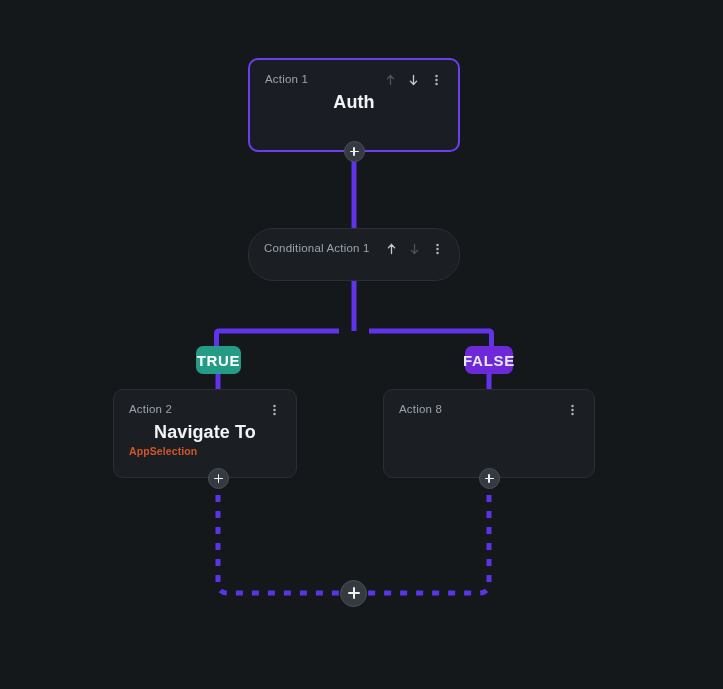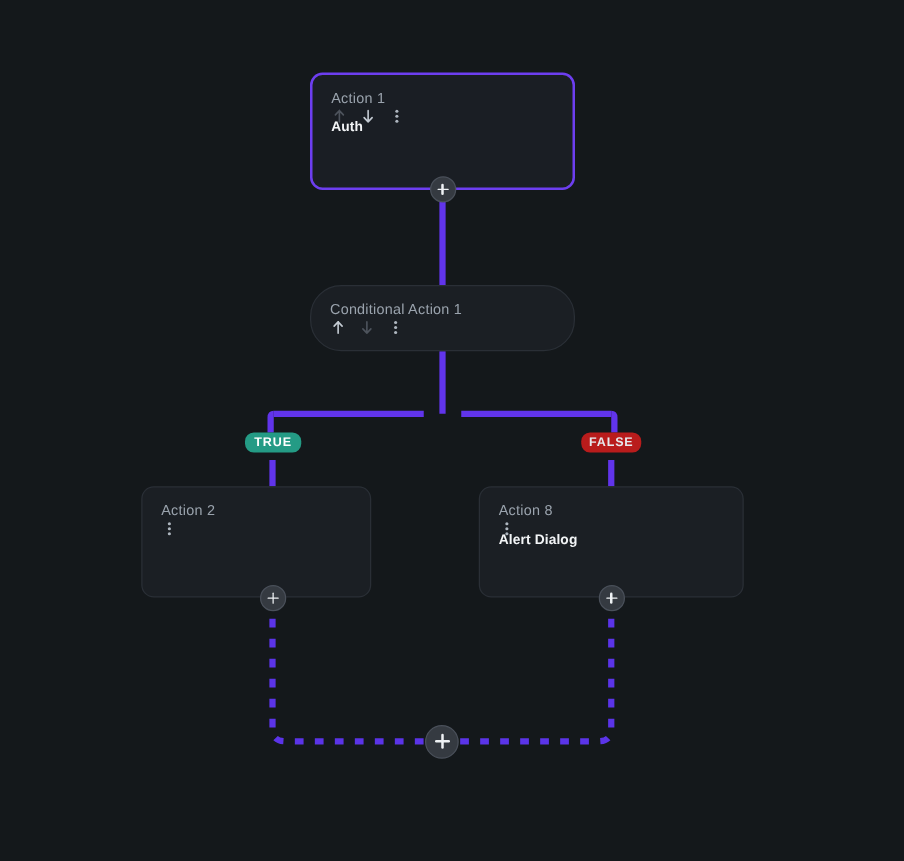--- a/index.html
+++ b/index.html
@@ -22,33 +22,32 @@
     border-radius:10px;
     padding:13px 15px 14px 15px;
   }
   .card.selected{
     border:2px solid #6d3ef0;
     background:#1a1e24;
   }
   .card-head{
     display:flex;align-items:flex-start;justify-content:space-between;
     height:14px;
-    flex-direction:column;
   }
   .card-label{
     font-size:11.5px;color:#9aa3ad;letter-spacing:.2px;line-height:13px;
   }
   .card-actions{display:flex;align-items:center;gap:10px;height:14px;}
   .icon-btn{
     width:13px;height:14px;display:block;line-height:0;
   }
   .icon-btn svg{display:block;}
   .card-title{
-    font-size:11px;font-weight:bold;color:#f2f4f6;
-    margin-top:7px;line-height:17px;letter-spacing:.1px;
+    font-size:18px;font-weight:bold;color:#f2f4f6;
+    margin-top:7px;line-height:17px;letter-spacing:.1px;text-align:center;
   }
   .card-sub{
     font-size:10.5px;font-weight:bold;color:#d2562a;
     margin-top:4px;line-height:13px;letter-spacing:.1px;
   }
   .card.cond .card-title{margin-top:8px;}
 
   
   .plus{
     position:absolute;
@@ -65,30 +64,30 @@
   .plus::before{width:9px;height:1.8px;}
   .plus::after{width:1.8px;height:9px;}
   .plus.big{width:27px;height:27px;}
   .plus.big::before{width:12px;height:2px;}
   .plus.big::after{width:2px;height:12px;}
 
   
   .badge{
     position:absolute;
     box-sizing:border-box;
-    height:16px;
+    height:28px;
     padding:0 10px;
     border-radius:7px;
     display:flex;align-items:center;justify-content:center;
-    font-size:10px;font-weight:bold;letter-spacing:.7px;
+    font-size:15px;font-weight:bold;letter-spacing:.7px;
     color:#ffffff;
     z-index:5;
   }
   .badge.true{background:#249b85;}
-  .badge.false{background:#b91c1c;color:#e6e9ed;}
+  .badge.false{background:#6d28d9;color:#e6e9ed;}
 </style>
 </head>
 <body>
 
 <div id="canvas">
 
   <svg class="svg-layer" viewBox="0 0 723 689">
 
     <line x1="354" y1="152" x2="354" y2="229" stroke="#6134eb" stroke-width="5"></line>
 
@@ -168,35 +167,36 @@
       <div class="card-actions">
         <span class="icon-btn">
           <svg width="13" height="14" viewBox="0 0 13 14">
               <circle cx="6.5" cy="3" r="1.25" fill="#aeb6bf"></circle>
               <circle cx="6.5" cy="7" r="1.25" fill="#aeb6bf"></circle>
               <circle cx="6.5" cy="11" r="1.25" fill="#aeb6bf"></circle>
             </svg>
         </span>
       </div>
     </div>
+    <div class="card-title">Navigate To</div>
+    <div class="card-sub">AppSelection</div>
   </div>
   <div class="plus" style="left:208px;top:468px;"></div>
 
   <div class="card" style="left:383px;top:389px;width:212px;height:89px;">
     <div class="card-head">
       <div class="card-label">Action 8</div>
       <div class="card-actions">
         <span class="icon-btn">
           <svg width="13" height="14" viewBox="0 0 13 14">
               <circle cx="6.5" cy="3" r="1.25" fill="#aeb6bf"></circle>
               <circle cx="6.5" cy="7" r="1.25" fill="#aeb6bf"></circle>
               <circle cx="6.5" cy="11" r="1.25" fill="#aeb6bf"></circle>
             </svg>
         </span>
       </div>
     </div>
-    <div class="card-title">Alert Dialog</div>
   </div>
   <div class="plus" style="left:478.5px;top:468px;"></div>
 
   <div class="plus big" style="left:340px;top:579.5px;"></div>
 
 </div>
 
 </body></html>

